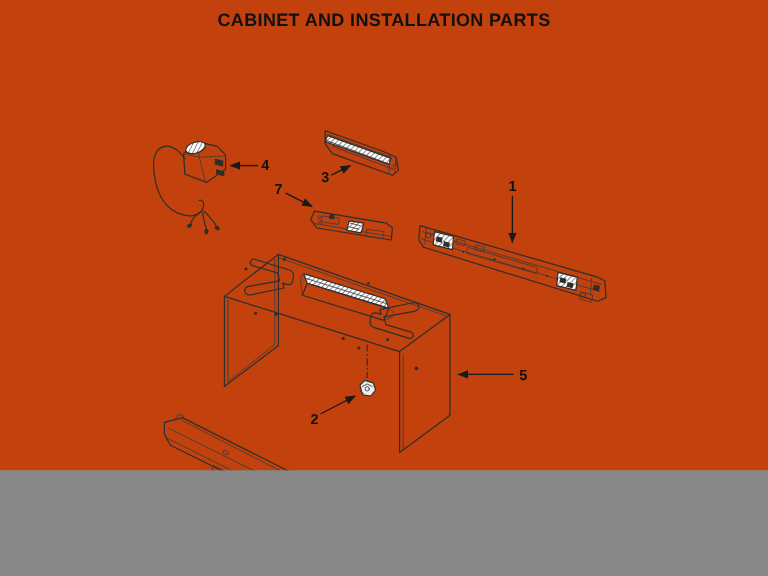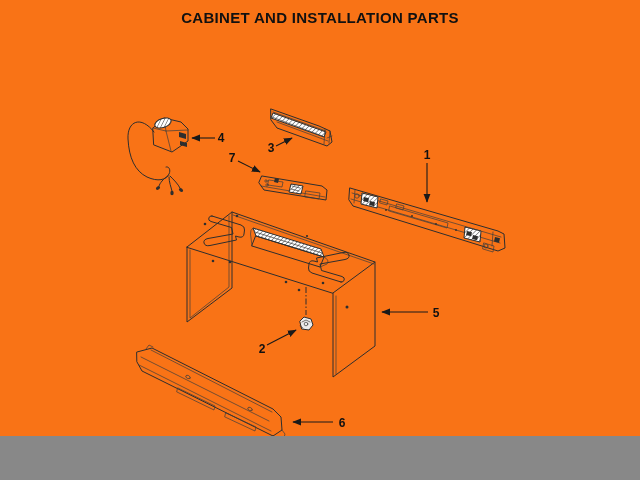--- a/index.html
+++ b/index.html
@@ -1,19 +1,19 @@
 <!DOCTYPE html>
 <html><head>
 <meta charset="utf-8">
 <style>
   html,body{margin:0;padding:0;background:#888;}
   .page{
     position:relative;
-    width:640px;height:436px;
-    background:#f97316;
+    width:640px;height:392px;
+    background:#c2410c;
     overflow:hidden;
     font-family:"Liberation Sans",sans-serif;
     margin:0 auto;
   }
   .title{
     position:absolute;
     top:9px;left:0;right:0;
     text-align:center;
     font-size:15px;
     font-weight:bold;

